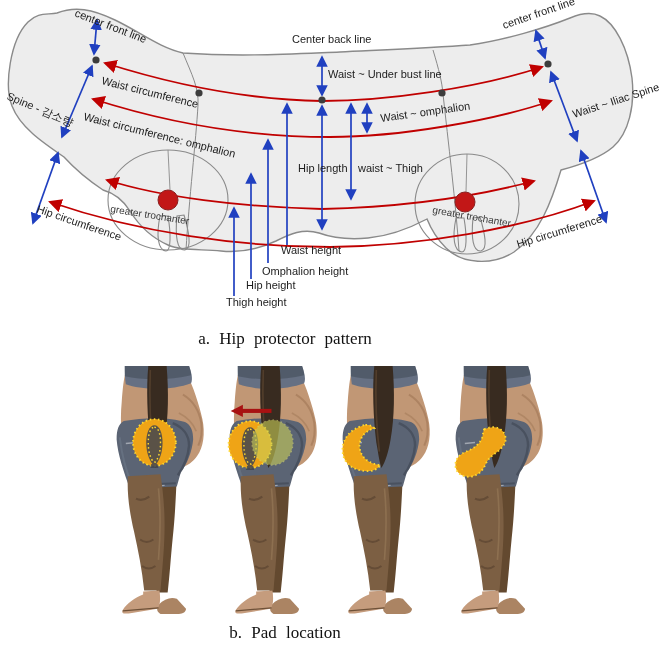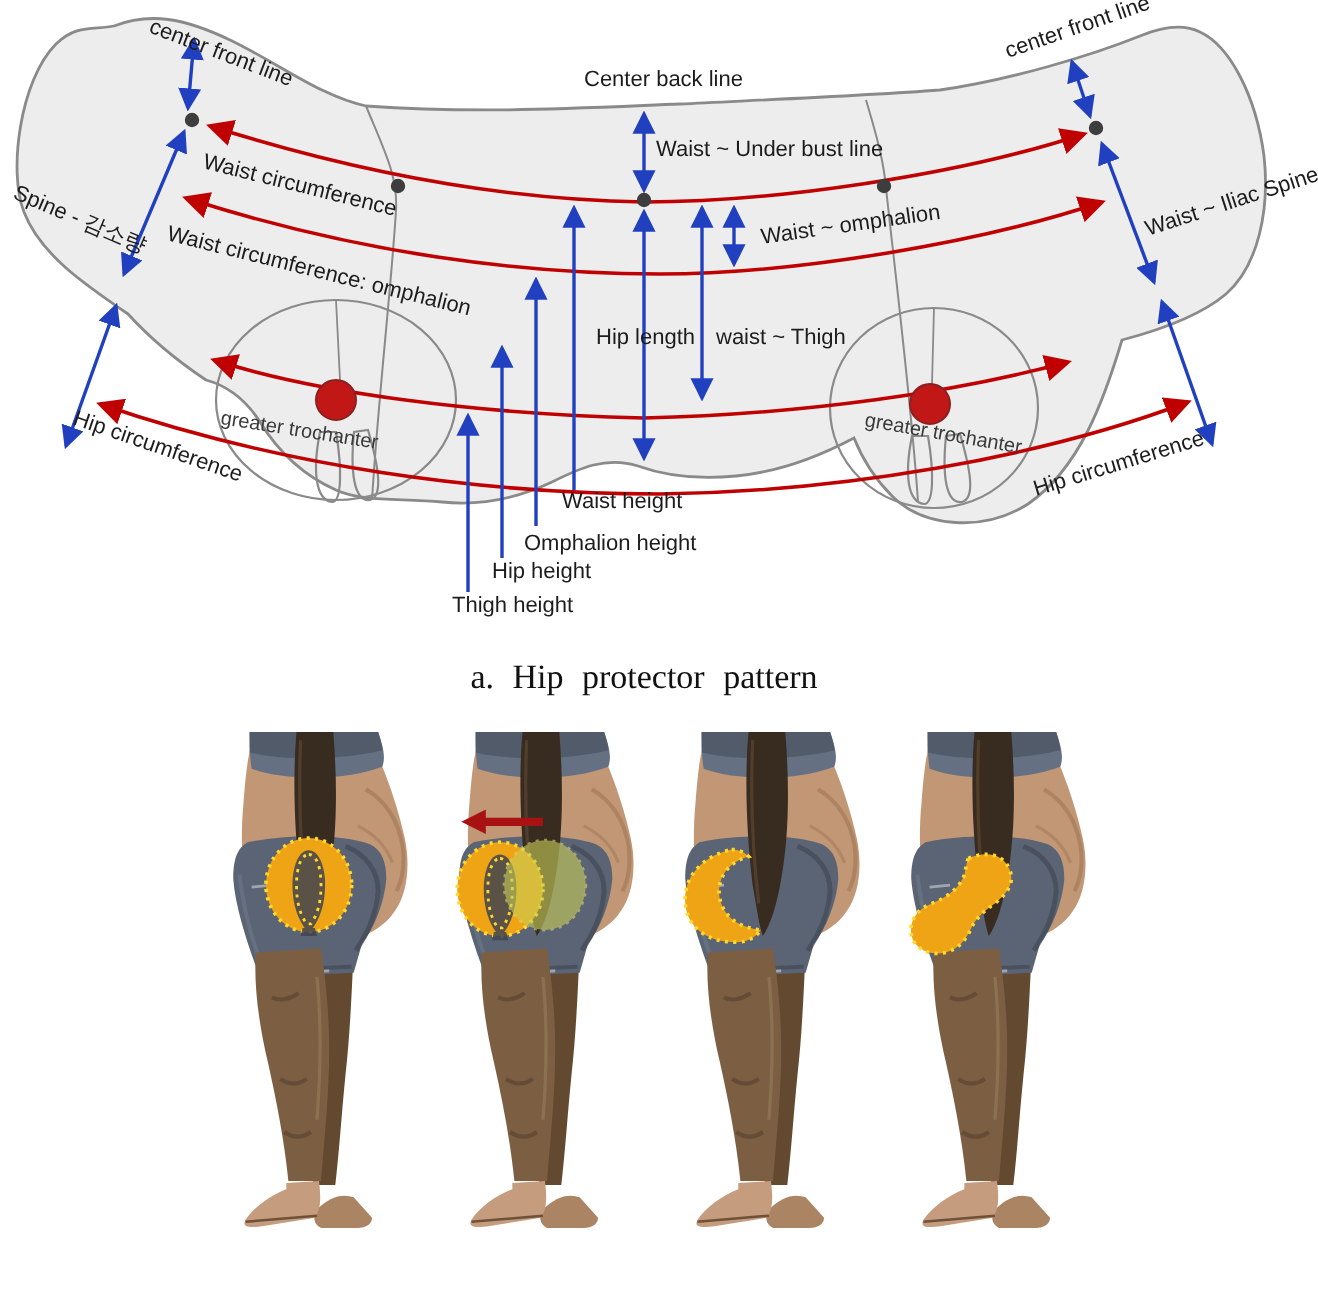--- a/index.html
+++ b/index.html
@@ -1,21 +1,21 @@
 <!DOCTYPE html>
 <html><head>
 <meta charset="utf-8">
 <style>
   html,body{margin:0;padding:0;background:#ffffff;}
   .page{position:relative;width:659px;height:649px;background:#ffffff;overflow:hidden;
         font-family:"Liberation Sans",sans-serif;}
   .diagram-svg{position:absolute;top:0;left:0;}
   .caption{position:absolute;left:0;width:570px;text-align:center;
            font-family:"Liberation Serif","DejaVu Serif",serif;
-           font-size:17px;color:#111;word-spacing:5px;margin-left:37px;}
+           font-size:17px;color:#111;word-spacing:5px;}
   .caption-a{top:329px;}
   .caption-b{top:623px;}
   .figures-row{position:absolute;top:366px;left:0;width:659px;display:flex;
                justify-content:center;gap:13px;}
   .figures-row svg{display:block;}
   .dlabel{font-family:"Liberation Sans",sans-serif;font-size:11px;fill:#1c1c1c;}
   .dlabel-small{font-family:"Liberation Sans",sans-serif;font-size:10px;fill:#3a3a3a;}
 </style>
 </head>
 <body>
@@ -186,14 +186,15 @@
 
     <svg width="100" height="250" viewBox="0 0 95 245">
       <use href="#bodyfig"></use>
       <path d="M33,62 C42,58 50,60 53,67 C56,74 52,79 46,84 C40,88 36,92 34,97
                C31,103 28,106 22,108 C14,110 6,106 5,99 C4,92 8,87 15,84
                C23,81 29,76 31,70 C32,66 32,64 33,62 Z" fill="#efa416" stroke="#ffd92e" stroke-width="1.8" stroke-dasharray="1.5 2.6"></path>
     </svg>
 
   </div>
 
+  <div class="caption caption-b">b. Pad location</div>
 
 </div>
 
 </body></html>

